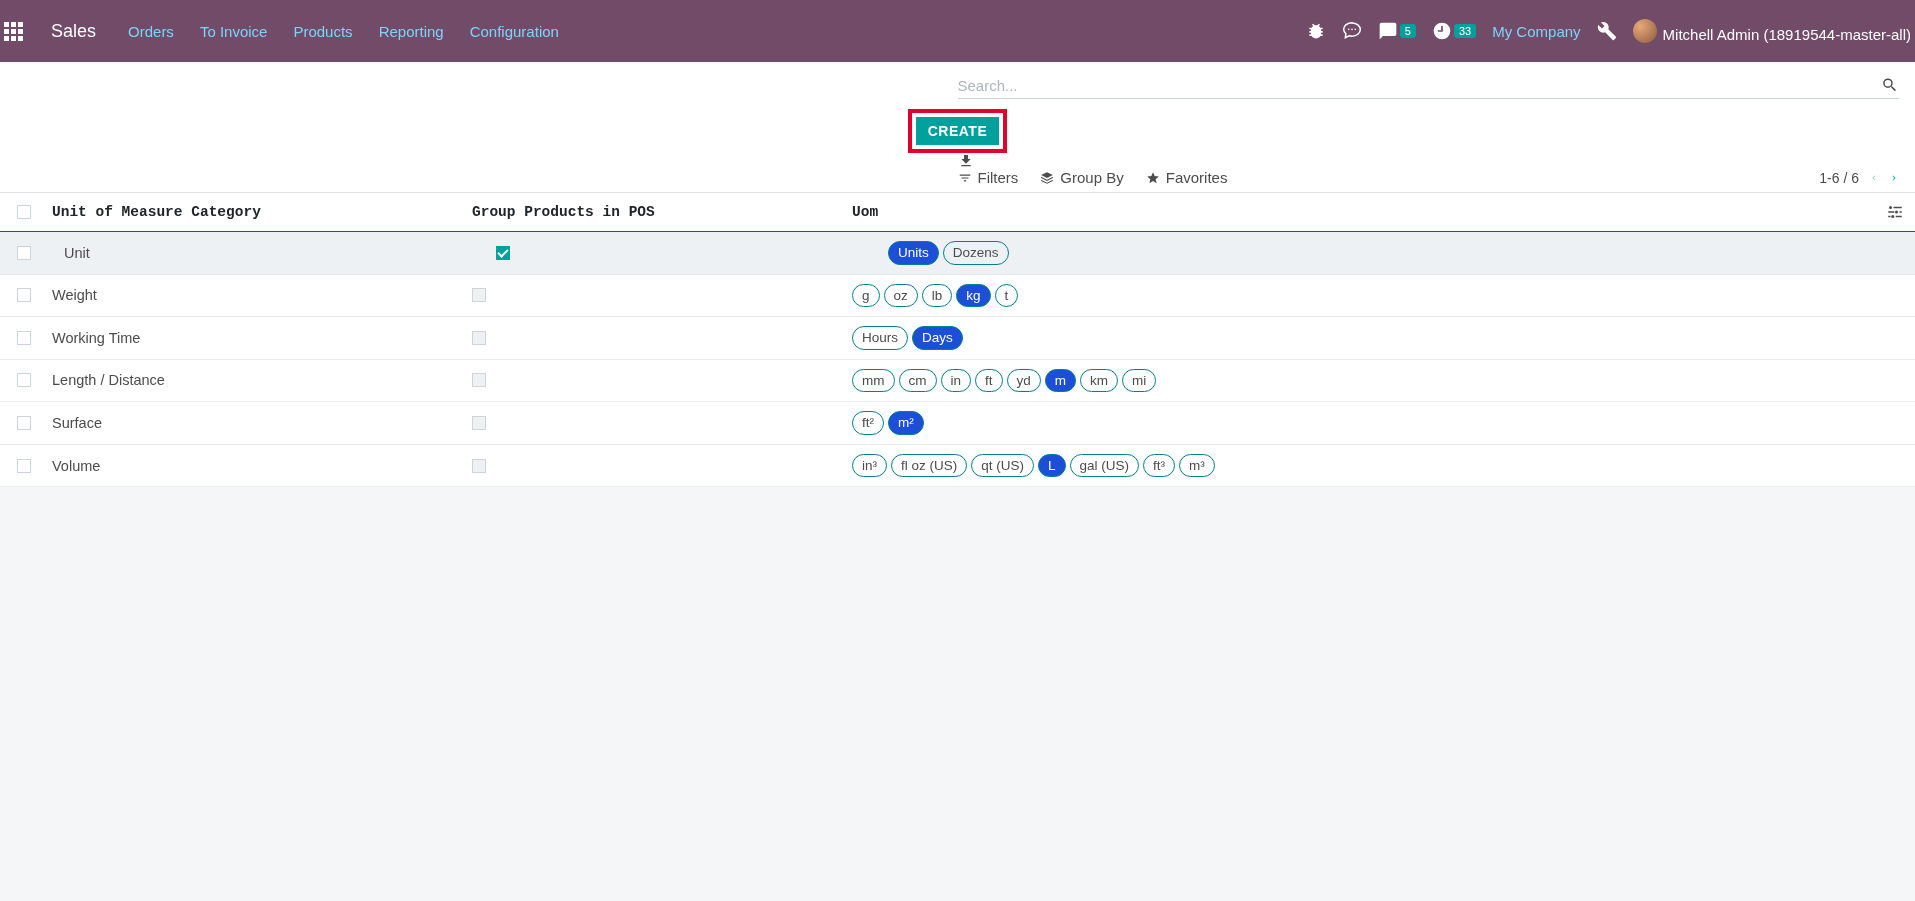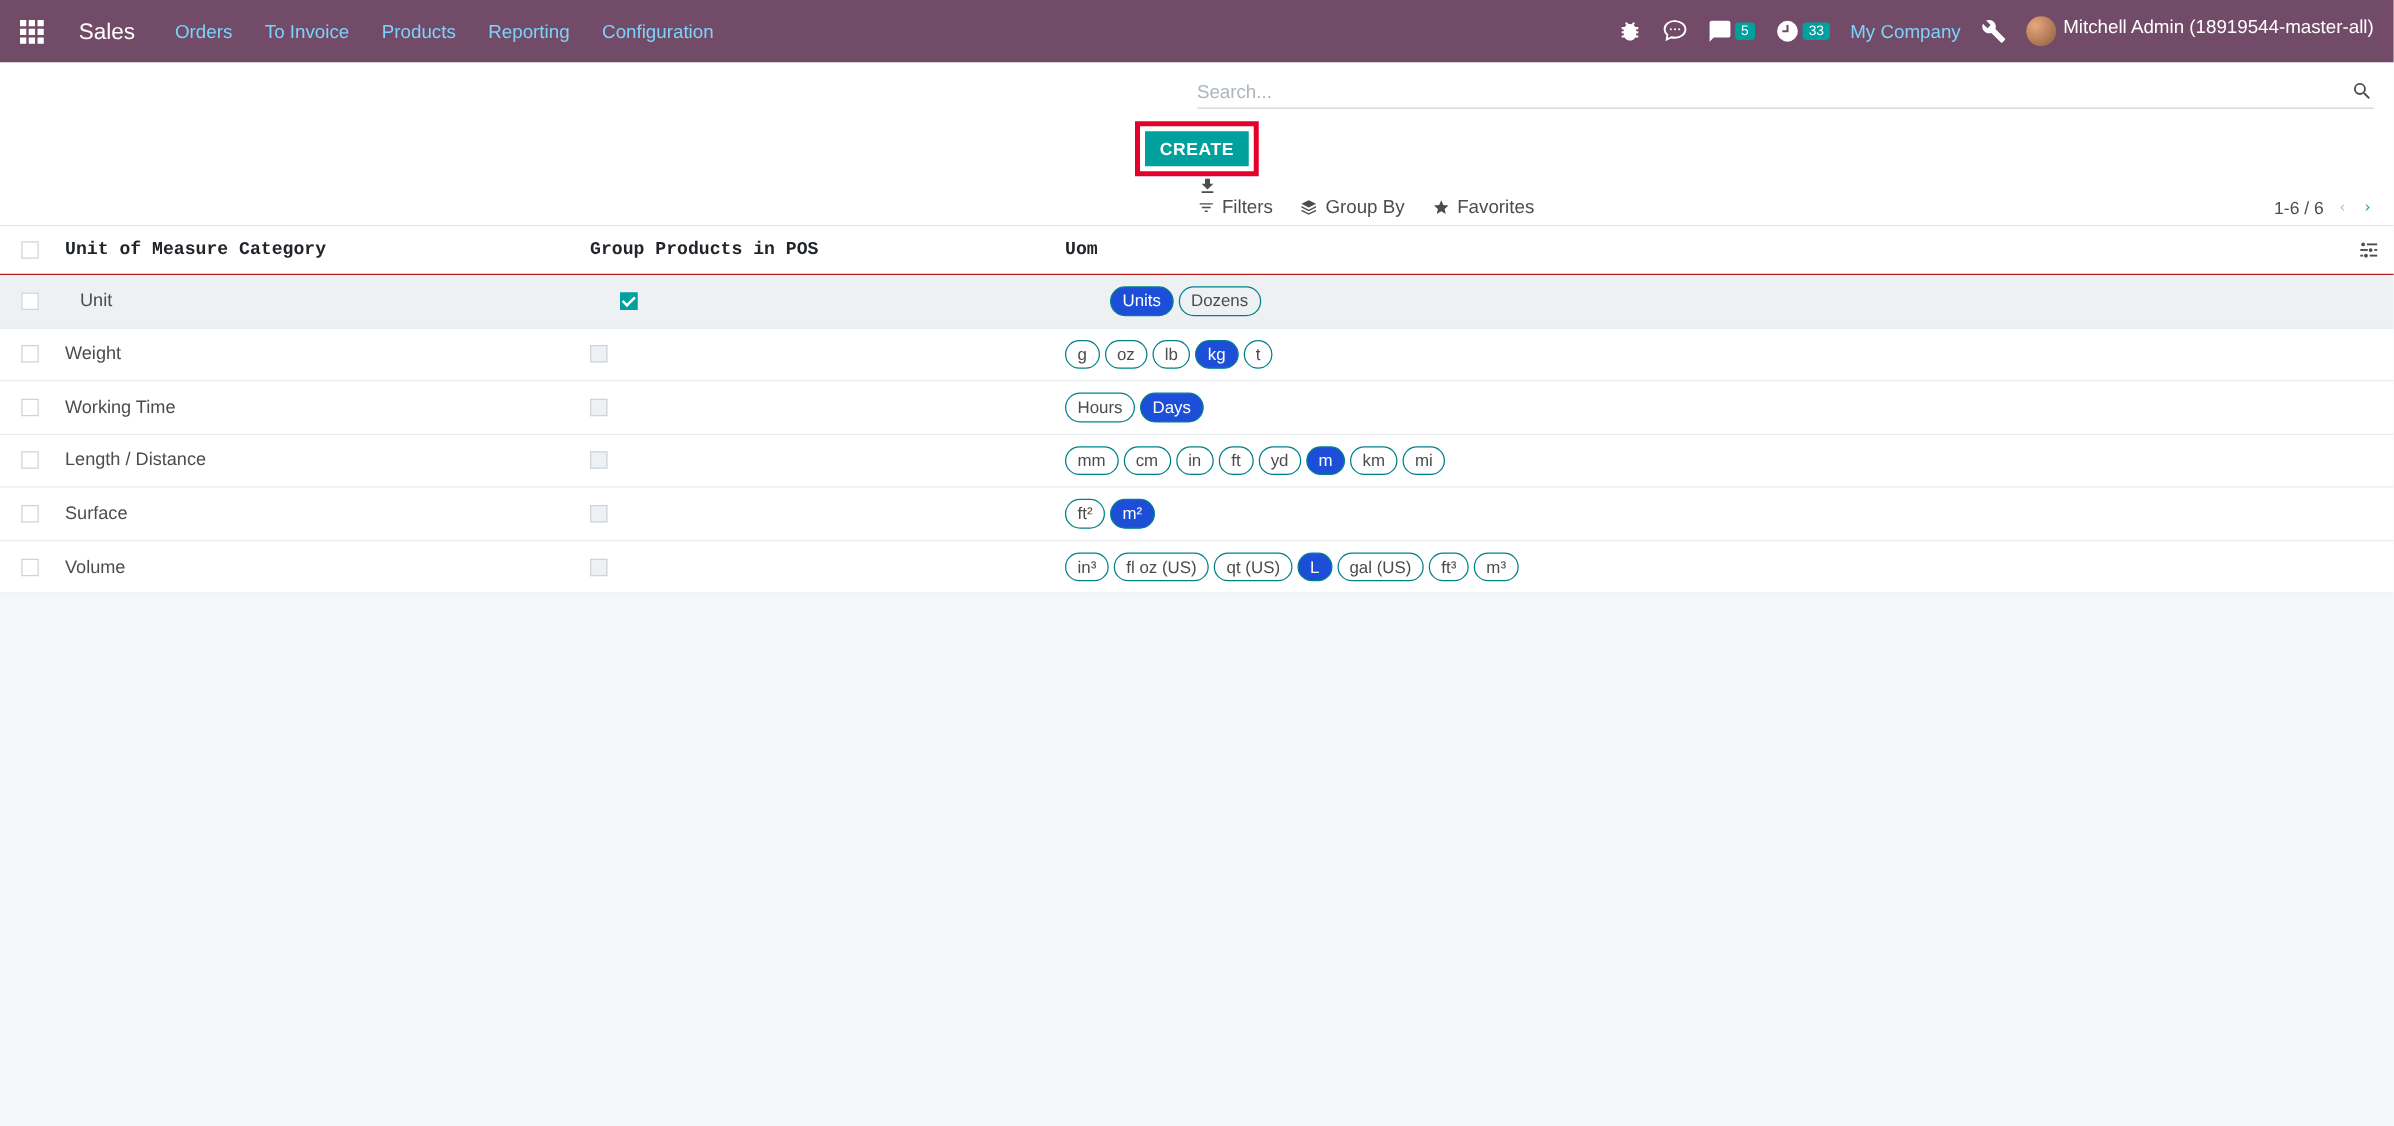--- a/index.html
+++ b/index.html
@@ -1,29 +1,29 @@
 <!DOCTYPE html>
 <html><head>
 <meta charset="utf-8">
 <style>
 * { box-sizing: border-box; margin: 0; padding: 0; }
 body { font-family: "Helvetica Neue", Arial, sans-serif; font-size: 14px; color: #4c4c4c; background: #f5f6f7; }
 
 
-.navbar { background: #714B67; height: 50px; display: flex; align-items: center; padding: 0 16px; color: #fff; }
+.navbar { background: #714B67; height: 62px; display: flex; align-items: center; padding: 0 4px; color: #fff; }
 .navbar-left { display: flex; align-items: center; gap: 20px; }
 .navbar-right { display: flex; align-items: center; gap: 16px; margin-left: auto; }
 .apps-icon { display: grid; grid-template-columns: repeat(3,5px); grid-template-rows: repeat(3,5px); gap: 2px; cursor: pointer; }
 .apps-icon span { background: #fff; width: 5px; height: 5px; }
 .app-name { font-size: 18px; font-weight: 500; color: #fff; margin-left: 8px; margin-right: 12px; }
 .nav-link { color: #7dd3fc; font-size: 15px; cursor: pointer; }
 .navbar-icon { width: 20px; height: 20px; fill: #fff; cursor: pointer; }
 .nav-badge { position: relative; display: flex; align-items: center; }
 .badge { background: #00A09D; color: #fff; font-size: 11px; padding: 1px 5px; border-radius: 3px; margin-left: 2px; }
-.user-section { display: flex; align-items: flex-start; gap: 6px; font-size: 15px; cursor: pointer; }
+.user-section { display: flex; align-items: flex-end; gap: 6px; font-size: 15px; cursor: pointer; }
 .avatar { width: 24px; height: 24px; border-radius: 50%; background: radial-gradient(circle at 30% 30%, #e8a87c, #8b5a3c); }
 
 
 .control-panel { background: #fff; border-bottom: 1px solid #dee2e6; padding: 10px 16px 6px 16px; }
 .cp-row1 { display: flex; align-items: flex-start; }
 .cp-title { font-size: 22px; color: #4c4c4c; }
 .cp-search-wrap { margin-left: auto; width: 50%; display:flex; align-items:center; border-bottom: 1px solid #ced4da; padding: 4px 0; }
 .cp-search { border: none; outline: none; width: 100%; font-size: 15px; color: #6c757d; background: transparent; }
 .cp-search::placeholder { color: #adb5bd; }
 .search-icon { width: 18px; height: 18px; fill: #4c4c4c; margin-left: 8px; cursor: pointer; }

